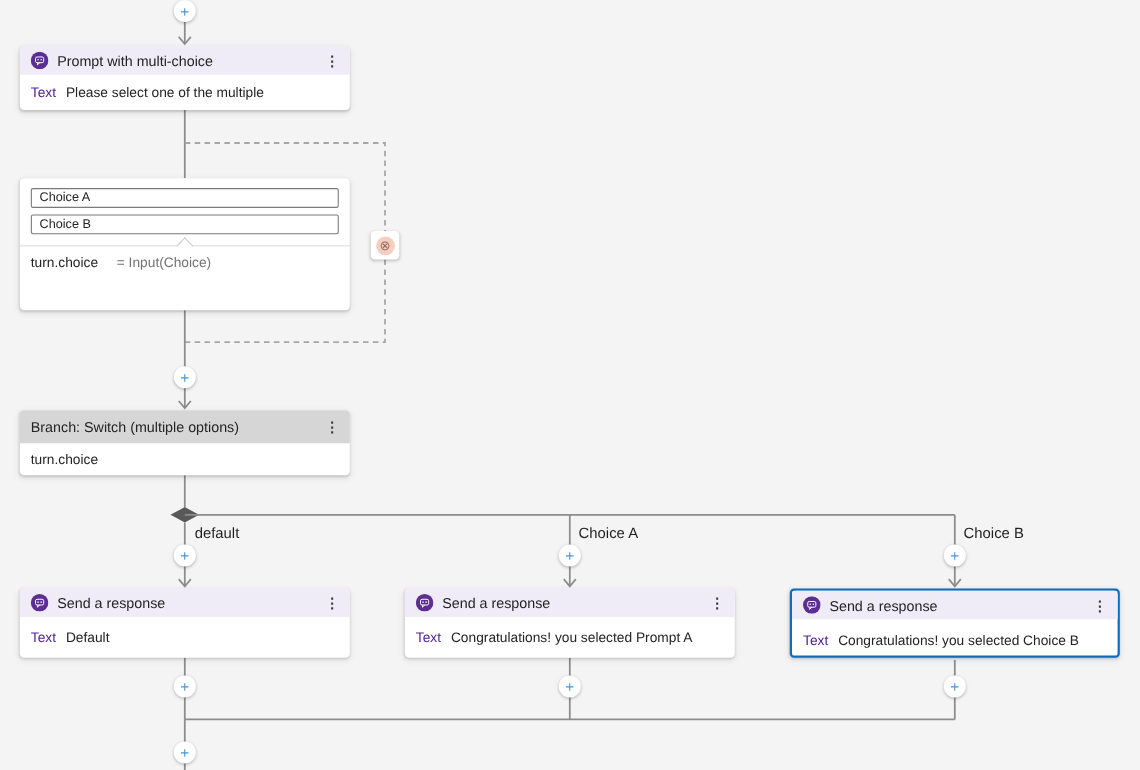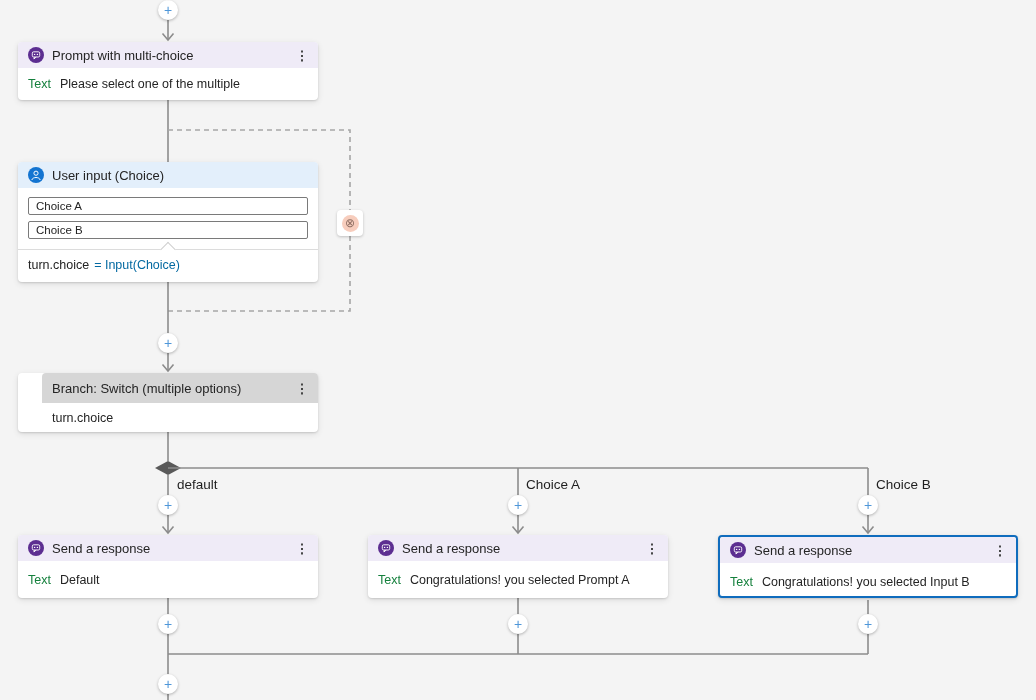--- a/index.html
+++ b/index.html
@@ -30,40 +30,40 @@
   .header-blue{background:var(--blue-header,#e3effb);}
   .header-gray{background:var(--gray-header,#d6d6d6);height:30px;}
   .node-title{flex:1;white-space:nowrap;overflow:hidden;text-overflow:ellipsis;}
   .menu-btn{
     width:22px;height:22px;display:flex;align-items:center;justify-content:center;
     color:#3b3b3b;font-size:13px;font-weight:bold;cursor:pointer;border-radius:3px;user-select:none;
   }
   .icon-badge{width:16px;height:16px;flex:0 0 16px;display:block;}
 
   .field-row{display:flex;align-items:center;gap:9px;padding:0 10px;font-size:12.5px;color:#242424;}
-  .field-label{color:#15803d;flex:0 0 auto;}
+  .field-label{color:#4c1d95;flex:0 0 auto;}
   .row-32{height:32px;}
   .row-37{height:37px;}
   .row-29{height:29px;}
 
   .options-area{padding:9px 10px 1px 10px;}
   .option-box{
     height:18px;border:1px solid #7a7a7a;border-radius:2px;background:#fff;
     display:flex;align-items:center;padding:0 7px;font-size:11.5px;color:#242424;
     margin-bottom:6px;box-sizing:border-box;
   }
   .notch-row{position:relative;border-top:1px solid #dcdcdc;height:0;margin-top:3px;}
   .notch{
     position:absolute;left:50%;top:-6px;width:10px;height:10px;background:#fff;
     transform:translateX(-50%) rotate(45deg);
     border-left:1px solid #cfcfcf;border-top:1px solid #cfcfcf;
   }
   .assign-row{display:flex;align-items:center;gap:5px;height:29px;padding:0 10px;font-size:12.5px;}
   .var-name{color:#242424;}
-  .var-assign{color:#0369a1;}
+  .var-assign{color:#737373;margin-left:12px;}
 
   .plus-btn{
     position:absolute;width:20px;height:20px;border-radius:50%;background:#fff;z-index:3;
     box-shadow:0 1px 3px rgba(0,0,0,.28);
     display:flex;align-items:center;justify-content:center;
     color:#4f97d9;font-size:14px;line-height:1;cursor:pointer;user-select:none;
   }
 
   .branch-label{position:absolute;font-size:13.5px;color:#1f1f1f;z-index:1;white-space:nowrap;}
 
@@ -118,46 +118,38 @@
       <span class="node-title">Prompt with multi-choice</span>
       <span class="menu-btn">⋮</span>
     </div>
     <div class="field-row row-32">
       <span class="field-label">Text</span>
       <span>Please select one of the multiple</span>
     </div>
   </div>
 
   <div class="node" style="left:18px;top:162px;height:120px;">
-    <div class="node-header header-blue">
-      <svg class="icon-badge" viewBox="0 0 16 16">
-        <circle cx="8" cy="8" r="8" fill="#1374d1"></circle>
-        <circle cx="8" cy="6.2" r="2.1" fill="none" stroke="#fff" stroke-width="1"></circle>
-        <path d="M3.9,12.6 C4.6,9.7 11.4,9.7 12.1,12.6" fill="none" stroke="#fff" stroke-width="1" stroke-linecap="round"></path>
-      </svg>
-      <span class="node-title">User input (Choice)</span>
-    </div>
     <div class="options-area">
       <div class="option-box">Choice A</div>
       <div class="option-box">Choice B</div>
     </div>
     <div class="notch-row">
       <span class="notch"></span>
     </div>
     <div class="assign-row">
       <span class="var-name">turn.choice</span>
       <span class="var-assign">= Input(Choice)</span>
     </div>
   </div>
 
   <div class="loop-badge">
     <span class="loop-badge-circle">⊗</span>
   </div>
 
-  <div class="node" style="left:18px;top:373px;height:59px;padding-left:24px;">
+  <div class="node" style="left:18px;top:373px;height:59px;">
     <div class="node-header header-gray">
       <span class="node-title">Branch: Switch (multiple options)</span>
       <span class="menu-btn">⋮</span>
     </div>
     <div class="field-row row-29">
       <span>turn.choice</span>
     </div>
   </div>
 
   <span class="branch-label" style="left:177px;top:477px;">default</span>
@@ -207,21 +199,21 @@
         <rect x="4.3" y="4.8" width="7.4" height="5.2" rx="1.4" fill="none" stroke="#fff" stroke-width="0.9"></rect>
         <path d="M6.4,10 L5.9,12 L8.2,10" fill="none" stroke="#fff" stroke-width="0.9" stroke-linejoin="round"></path>
         <circle cx="6.6" cy="7.4" r="0.7" fill="#fff"></circle>
         <circle cx="9.4" cy="7.4" r="0.7" fill="#fff"></circle>
       </svg>
       <span class="node-title">Send a response</span>
       <span class="menu-btn">⋮</span>
     </div>
     <div class="field-row row-37">
       <span class="field-label">Text</span>
-      <span>Congratulations! you selected Input B</span>
+      <span>Congratulations! you selected Choice B</span>
     </div>
   </div>
 
   <div class="plus-btn" style="left:158px;top:0px;">+</div>
   <div class="plus-btn" style="left:158px;top:333px;">+</div>
   <div class="plus-btn" style="left:158px;top:495px;">+</div>
   <div class="plus-btn" style="left:508px;top:495px;">+</div>
   <div class="plus-btn" style="left:858px;top:495px;">+</div>
   <div class="plus-btn" style="left:158px;top:614px;">+</div>
   <div class="plus-btn" style="left:508px;top:614px;">+</div>

